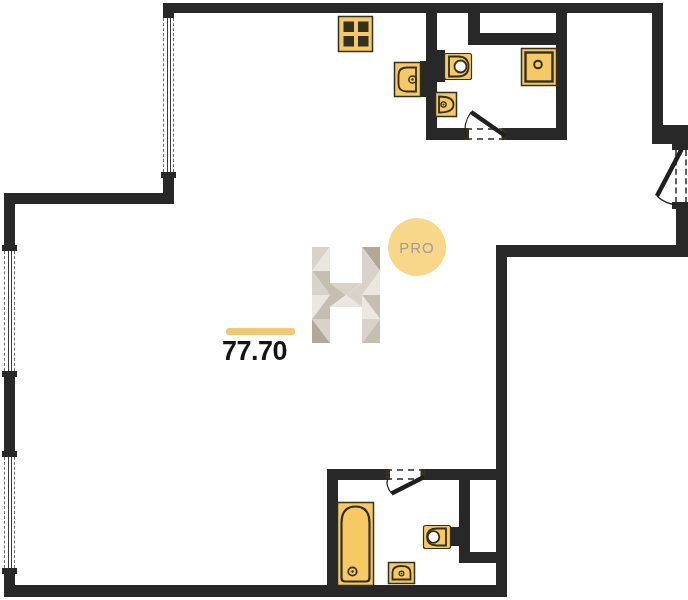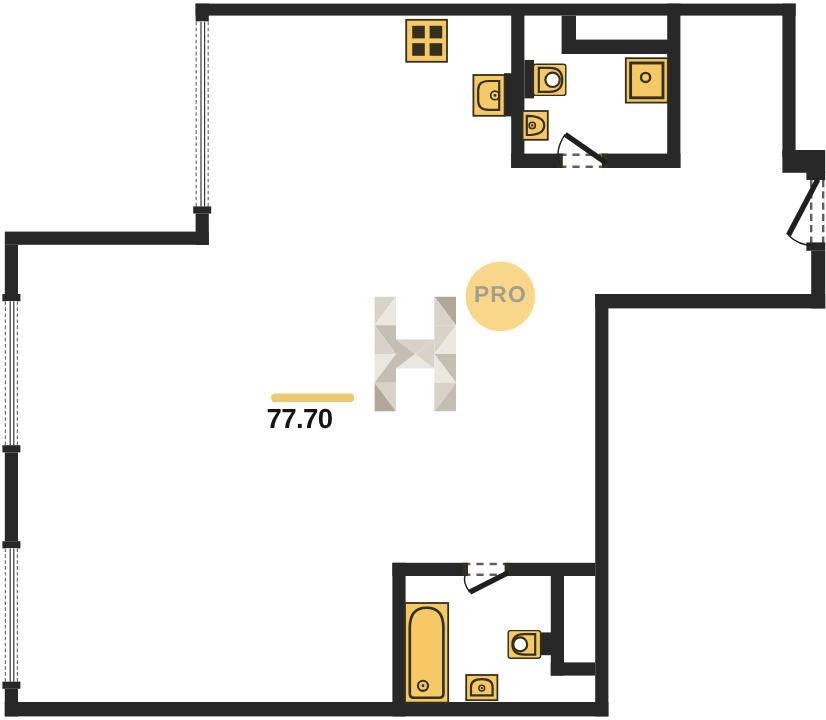--- a/index.html
+++ b/index.html
@@ -33,25 +33,25 @@
   .fl{fill:none;stroke:var(--fixture-border);}
   .fw{fill:#ffffff;stroke:var(--fixture-border);}
   .fd{fill:var(--fixture-border);stroke:none;}
   .dl{stroke:var(--door-stroke);}
   .da{fill:none;stroke:var(--door-stroke);}
   .w1{fill:var(--watermark-light);} .w2{fill:var(--watermark-mid);}
   .w3{fill:var(--watermark-deep);} .w4{fill:var(--watermark-dark);}
   .area-bar{position:absolute;left:226px;top:328px;width:69px;height:7px;
             background:var(--accent-bar);border-radius:3px;}
   .area-value{position:absolute;left:222px;top:336px;width:78px;
-              font-size:23px;font-weight:bold;color:#141414;letter-spacing:-0.5px;}
+              font-size:27px;font-weight:bold;color:#141414;letter-spacing:-0.5px;}
   .pro-badge{position:absolute;left:388px;top:218px;width:58px;height:58px;
              border-radius:50%;background:var(--badge-bg);display:flex;
              align-items:center;justify-content:center;}
-  .pro-text{font-size:19px;color:var(--badge-text);letter-spacing:1px;font-weight:700;}
+  .pro-text{font-size:15px;color:var(--badge-text);letter-spacing:1px;font-weight:400;}
   .wm-h{position:absolute;left:312px;top:247px;}
 </style>
 </head>
 <body>
 
 <div class="plan">
 
   <div class="wall" style="left:163px;top:3px;width:500px;height:10px"></div>
 
   <div class="wall" style="left:163px;top:3px;width:11px;height:15px"></div>

